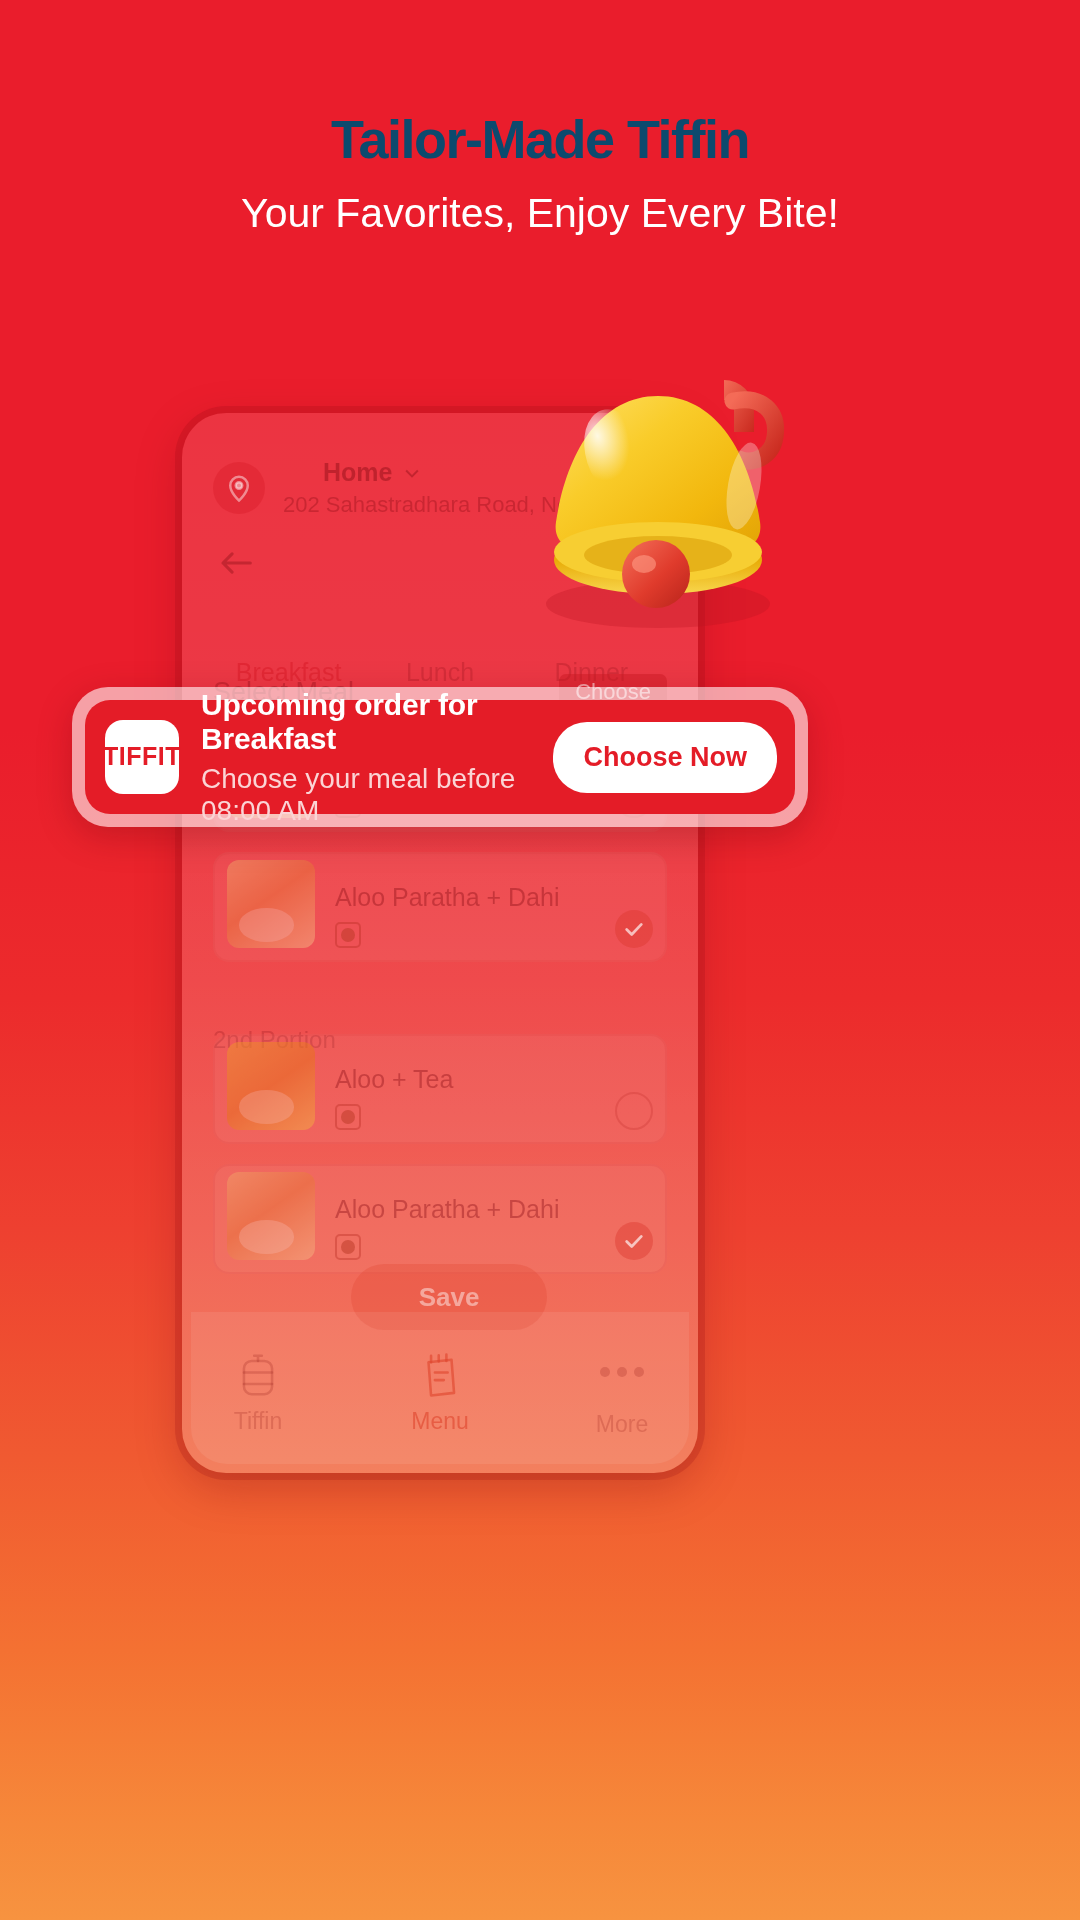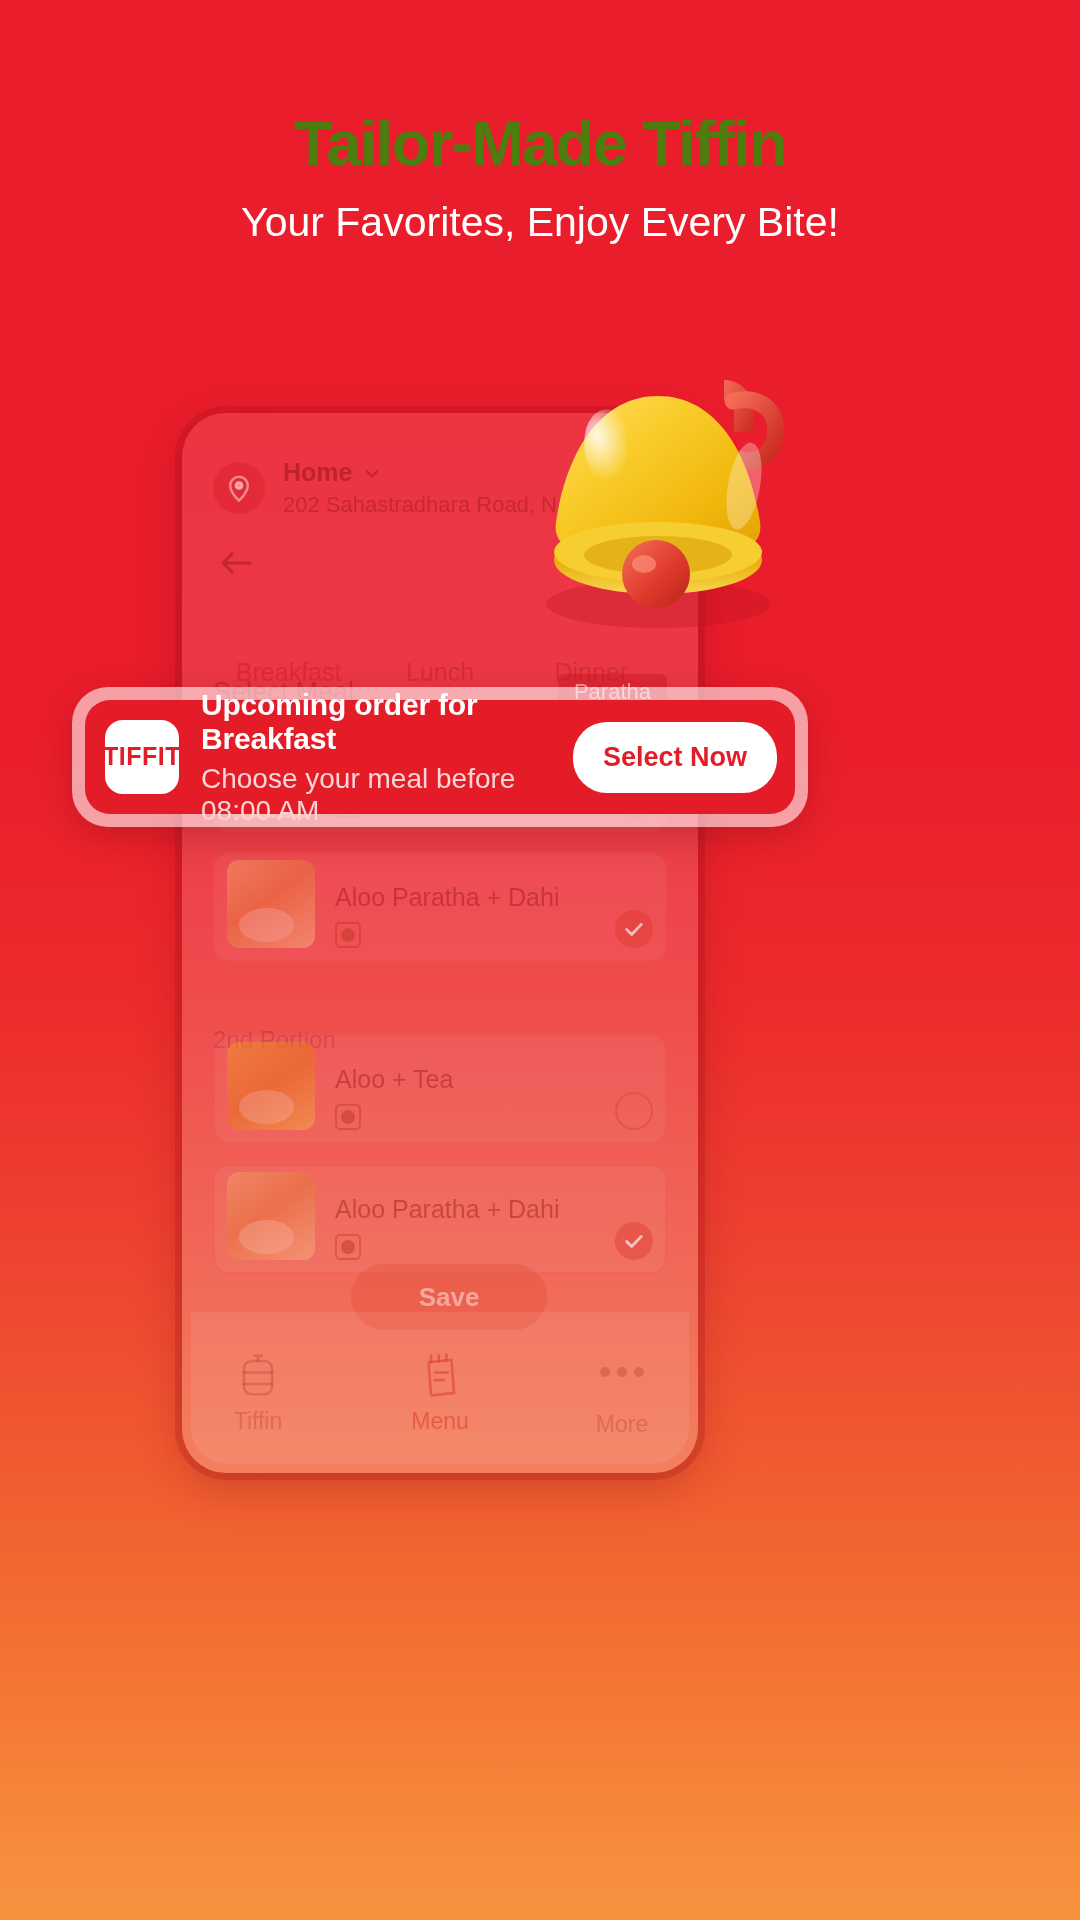--- a/index.html
+++ b/index.html
@@ -8,21 +8,21 @@
     font-family:"Liberation Sans", sans-serif;
     background:linear-gradient(180deg,
       #ea1d2c 0%, #ea1d2c 38%, #ec2b2c 52%,
       #ee4030 64%, #f05a31 76%, #f47132 86%, #f6883a 95%, #f79340 100%);
     position:relative;
   }
 
   
   .headline-wrap { position:absolute; top:112px; left:0; width:1080px; text-align:center; }
   .headline {
-    font-size:63px; font-weight:bold; color:#4d7c0f;
+    font-size:54px; font-weight:bold; color:#0c4a6e;
     letter-spacing:-1.5px; line-height:1.0;
     font-family:"Liberation Sans", sans-serif;
   }
   .subheadline {
     margin-top:24px; font-size:41px; color:#ffffff;
     font-weight:400; letter-spacing:0px;
   }
 
   
   .phone {
@@ -42,21 +42,21 @@
 
   
   .addr-row { position:absolute; top:36px; left:22px; right:18px; display:flex; align-items:center; }
   .addr-pin {
     width:52px; height:52px; border-radius:50%;
     background:rgba(218,27,40,0.40);
     display:flex; align-items:center; justify-content:center; flex:none;
   }
   .addr-pin svg { width:30px; height:30px; }
   .addr-txt { margin-left:18px; min-width:0; }
-  .addr-title { display:flex; align-items:center; gap:10px; }
+  .addr-title { display:flex; align-items:center; gap:10px;margin-left:40px; }
   .addr-title span { font-size:25px; font-weight:bold; color:rgba(140,14,22,0.46); }
   .addr-title svg { width:20px; height:20px; }
   .addr-sub {
     font-size:22px; color:rgba(140,14,22,0.36); margin-top:5px;
     white-space:nowrap; overflow:hidden;
   }
 
   
   .day-row { position:absolute; top:118px; left:22px; right:22px; display:flex; align-items:center; }
   .back-arrow { width:46px; height:46px; display:flex; align-items:center; justify-content:center; }
@@ -208,21 +208,21 @@
     </div>
 
     <div class="tabs">
       <div class="tab active">Breakfast</div>
       <div class="tab">Lunch</div>
       <div class="tab">Dinner</div>
     </div>
 
     <div class="sel-row">
       <div class="sel-label">Select Meal</div>
-      <div class="pending-badge">Paratha</div>
+      <div class="pending-badge">Choose</div>
     </div>
 
     <div class="meal-card" style="top:300px;">
       <div class="meal-thumb"></div>
       <div class="meal-body">
         <div class="meal-name">&nbsp;</div>
         <div class="veg-mark">
             <div class="veg-dot"></div>
           </div>
       </div>
@@ -349,15 +349,15 @@
 <div class="banner-outer">
   <div class="banner">
     <div class="logo">
       <span>TIF</span>
       <span>FIT</span>
     </div>
     <div class="banner-txt">
       <div class="banner-title">Upcoming order for Breakfast</div>
       <div class="banner-sub">Choose your meal before 08:00 AM</div>
     </div>
-    <button class="choose-btn">Select Now</button>
+    <button class="choose-btn">Choose Now</button>
   </div>
 </div>
 
 </body></html>

